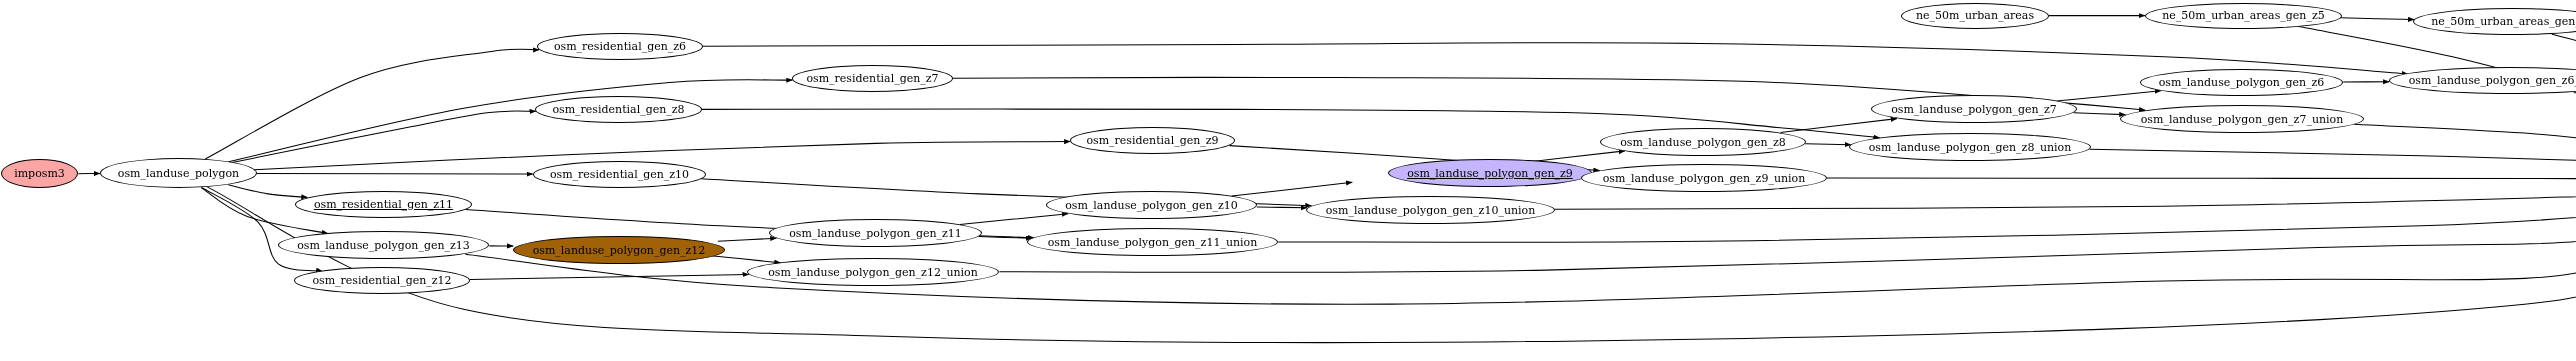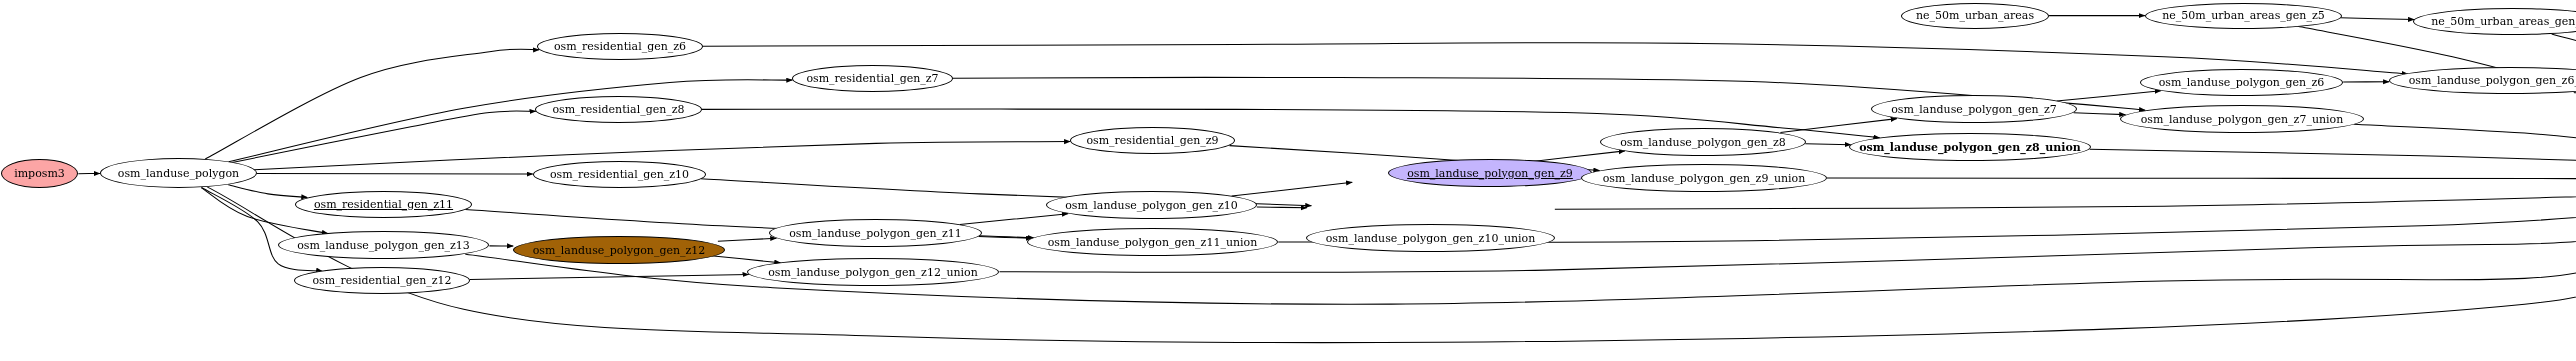--- a/index.html
+++ b/index.html
@@ -79,23 +79,23 @@
       <div class="node" style="left: 278px; top: 231px; width: 211px; height: 28px; background: rgb(255, 255, 255); border-color: rgb(0, 0, 0);">osm_landuse_polygon_gen_z13</div>
       <div class="node" style="left: 513px; top: 236px; width: 212px; height: 28px; background: #a16207; border-color: rgb(0, 0, 0);">osm_landuse_polygon_gen_z12</div>
       <div class="node" style="left: 769px; top: 219px; width: 213px; height: 28px; background: rgb(255, 255, 255); border-color: rgb(0, 0, 0);">osm_landuse_polygon_gen_z11</div>
       <div class="node" style="left: 1046px; top: 191px; width: 211px; height: 28px; background: rgb(255, 255, 255); border-color: rgb(0, 0, 0);">osm_landuse_polygon_gen_z10</div>
       <div class="node" style="left: 1388px; top: 159px; width: 204px; height: 28px; background: #c4b5fd; border-color: rgb(0, 0, 0); text-decoration: underline;">osm_landuse_polygon_gen_z9</div>
       <div class="node" style="left: 1600px; top: 128px; width: 206px; height: 28px; background: rgb(255, 255, 255); border-color: rgb(0, 0, 0);">osm_landuse_polygon_gen_z8</div>
       <div class="node" style="left: 1871px; top: 95px; width: 206px; height: 28px; background: rgb(255, 255, 255); border-color: rgb(0, 0, 0);">osm_landuse_polygon_gen_z7</div>
       <div class="node" style="left: 2140px; top: 69px; width: 203px; height: 27px; background: rgb(255, 255, 255); border-color: rgb(0, 0, 0);">osm_landuse_polygon_gen_z6</div>
       <div class="node" style="left: 747px; top: 258px; width: 252px; height: 28px; background: rgb(255, 255, 255); border-color: rgb(0, 0, 0);">osm_landuse_polygon_gen_z12_union</div>
       <div class="node" style="left: 1027px; top: 228px; width: 251px; height: 28px; background: rgb(255, 255, 255); border-color: rgb(0, 0, 0);">osm_landuse_polygon_gen_z11_union</div>
-      <div class="node" style="left: 1306px; top: 196px; width: 249px; height: 28px; background: rgb(255, 255, 255); border-color: rgb(0, 0, 0); margin-top: 28px;">osm_landuse_polygon_gen_z10_union</div>
+      <div class="node" style="left: 1306px; top: 196px; width: 249px; height: 28px; background: rgb(255, 255, 255); border-color: rgb(0, 0, 0);">osm_landuse_polygon_gen_z10_union</div>
       <div class="node" style="left: 1581px; top: 164px; width: 246px; height: 28px; background: rgb(255, 255, 255); border-color: rgb(0, 0, 0);">osm_landuse_polygon_gen_z9_union</div>
-      <div class="node" style="left: 1849px; top: 133px; width: 242px; height: 28px; background: rgb(255, 255, 255); border-color: rgb(0, 0, 0); font-weight: bold;">osm_landuse_polygon_gen_z8_union</div>
+      <div class="node" style="left: 1849px; top: 133px; width: 242px; height: 28px; background: rgb(255, 255, 255); border-color: rgb(0, 0, 0);">osm_landuse_polygon_gen_z8_union</div>
       <div class="node" style="left: 2120px; top: 105px; width: 244px; height: 28px; background: rgb(255, 255, 255); border-color: rgb(0, 0, 0);">osm_landuse_polygon_gen_z7_union</div>
       <div class="node" style="left: 2389px; top: 67px; width: 242px; height: 27px; background: rgb(255, 255, 255); border-color: rgb(0, 0, 0);">osm_landuse_polygon_gen_z6_union</div>
       <div class="node" style="left: 1901px; top: 2.6px; width: 148px; height: 26px; background: rgb(255, 255, 255); border-color: rgb(0, 0, 0);">ne_50m_urban_areas</div>
       <div class="node" style="left: 2145px; top: 2.6px; width: 197px; height: 26px; background: rgb(255, 255, 255); border-color: rgb(0, 0, 0);">ne_50m_urban_areas_gen_z5</div>
       <div class="node" style="left: 2413px; top: 8.2px; width: 199px; height: 27px; background: rgb(255, 255, 255); border-color: rgb(0, 0, 0);">ne_50m_urban_areas_gen_z4</div>
     </div>
 
 </div>
 
 

